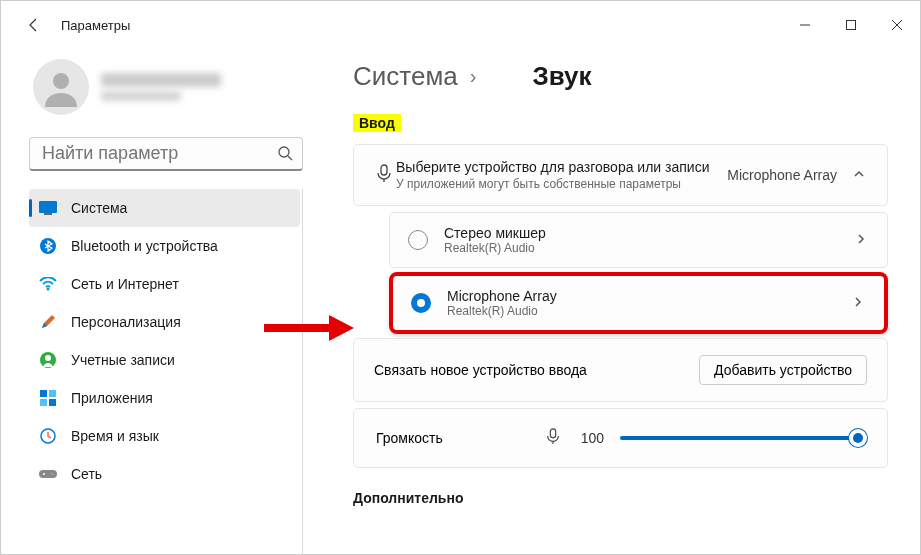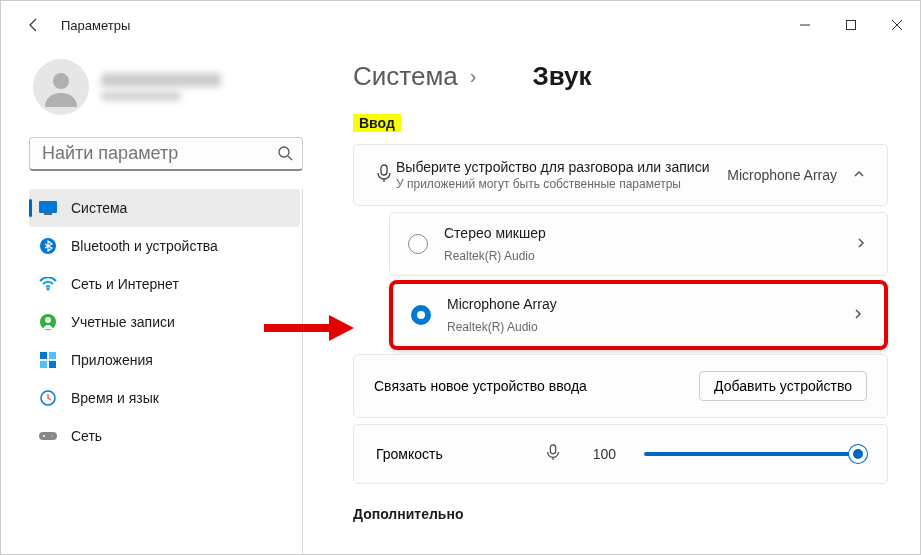--- a/index.html
+++ b/index.html
@@ -49,32 +49,32 @@
   .card .body .t2 { font-size:12px; color:#6a6a6a; margin-top:2px;}
   .trail { display:flex; align-items:center; gap:16px; color:#444;}
   .chev { width:14px; color:#555;}
 
   .subcard { border:1px solid #e6e6e6; border-radius:5px; background:#fdfdfd; margin: 0 0 2px 36px; }
   .subrow { display:flex; align-items:center; padding:12px 18px; gap:16px; cursor:pointer;}
   .radio { width:20px; height:20px; border-radius:50%; border:1px solid #888; flex-shrink:0;}
   .radio.checked { border: 6px solid #0078d4; background:#fff;}
   .subrow .body{flex:1;}
   .subrow .t1{font-size:14px; color:#1a1a1a;}
-  .subrow .t2{font-size:12px; color:#6a6a6a; margin-top:8px;}
+  .subrow .t2{font-size:12px; color:#6a6a6a; margin-top:0;}
 
   .highlight { margin:4px 0 4px 36px;}
   .highlight .subcard { margin:0; border:4px solid #e30000; border-radius:10px; box-shadow: 0 2px 4px rgba(0,0,0,.15);}
 
   .pairrow { display:flex; align-items:center; padding:16px 20px; gap:18px;}
   .pairrow .t1{flex:1; font-size:14px;}
   .addbtn { border:1px solid #ccc; background:#fdfdfd; border-radius:4px; padding:6px 14px; font-size:14px; cursor:pointer;}
 
   .volrow { display:flex; align-items:center; padding:18px 22px; gap:18px;}
   .volrow .t1{ font-size:14px; width:150px;}
-  .volctl { flex:1; display:flex; align-items:center; gap:28px;}
+  .volctl { flex:1; display:flex; align-items:center; gap:16px;}
   .volval { font-size:14px; color:#333; min-width:26px; text-align:right;}
   .slider { flex:1; height:4px; background:#0067c0; border-radius:2px; position:relative;}
   .slider .thumb{ position:absolute; right:-2px; top:50%; transform:translateY(-50%); width:18px; height:18px; border-radius:50%; background:#0067c0; border:4px solid #fff; box-shadow:0 0 0 1px #0067c0;}
 
   .more-header{ font-size:14px; font-weight:600; margin:22px 0 8px 0; color:#1a1a1a;}
 
   .arrow-annot{ position:absolute; left:258px; top:312px; pointer-events:none; }
 </style>
 </head>
 <body>
@@ -156,20 +156,29 @@
             <svg width="18" height="14" viewBox="0 0 18 14">
               <path d="M1 4c5-5 11-5 16 0 M4 7c3-3 7-3 10 0 M7 10c1-1 3-1 4 0" stroke="#0099e0" stroke-width="2" fill="none"></path>
               <circle cx="9" cy="12" r="1.5" fill="#0099e0"></circle>
             </svg>
           </span>
         <span>Сеть и Интернет</span>
       </div>
       <div class="navitem">
         <span class="navicon">
             <svg width="16" height="16" viewBox="0 0 16 16">
+              <path d="M2 14l2-5 8-8 3 3-8 8z" fill="#d07030"></path>
+              <path d="M2 14l2-5 3 3z" fill="#0078d4"></path>
+            </svg>
+          </span>
+        <span>Персонализация</span>
+      </div>
+      <div class="navitem">
+        <span class="navicon">
+            <svg width="16" height="16" viewBox="0 0 16 16">
               <circle cx="8" cy="8" r="8" fill="#30b040"></circle>
               <circle cx="8" cy="6" r="3" fill="#fff"></circle>
               <path d="M3 15c1-3 3-4 5-4s4 1 5 4z" fill="#fff"></path>
             </svg>
           </span>
         <span>Учетные записи</span>
       </div>
       <div class="navitem">
         <span class="navicon">
             <svg width="16" height="16" viewBox="0 0 16 16">

